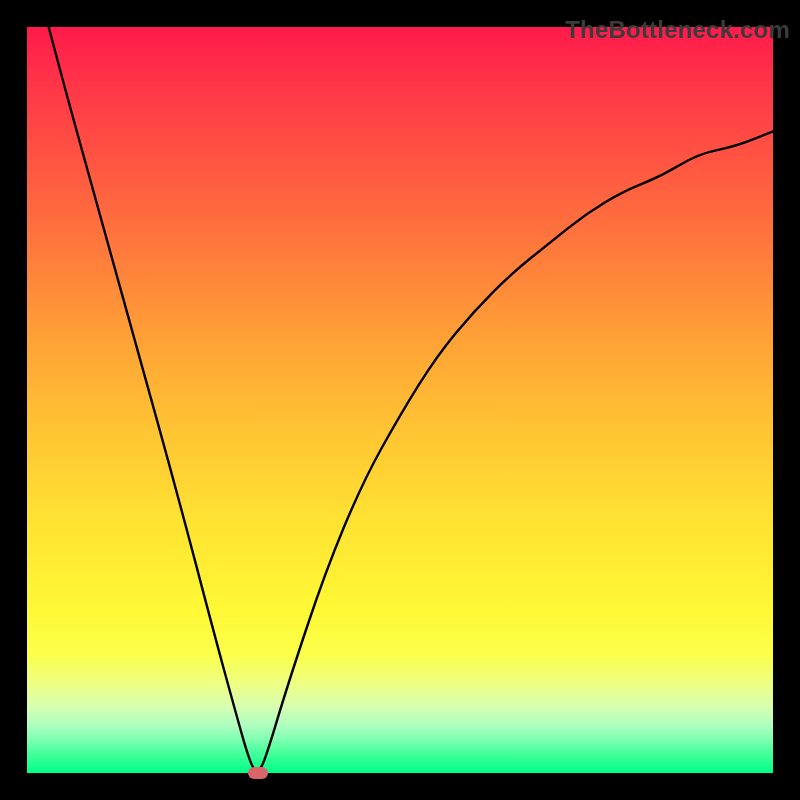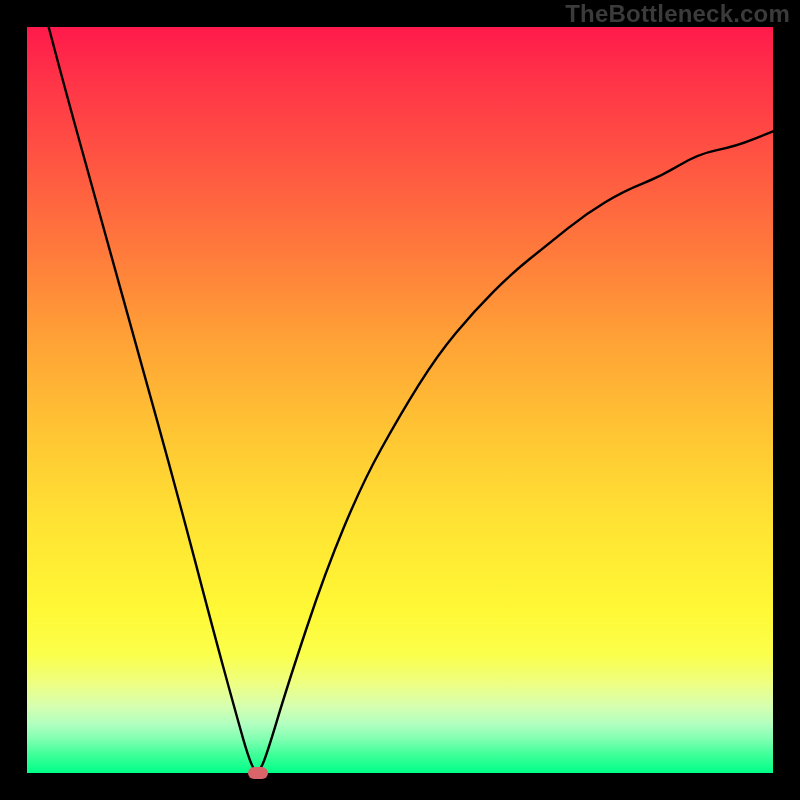--- a/index.html
+++ b/index.html
@@ -36,21 +36,21 @@
       #eeff82 88%,
       #d7ffb0 91%,
       #b0ffc0 93.5%,
       #7fffb0 95.5%,
       #40ff99 97.5%,
       #00ff88 100%
     );
   }
   .watermark {
     position: absolute;
-    top: 0;
+    top: 16px;
     right: 10px;
     color: #3b3b3b;
     font-size: 24px;
     font-weight: 600;
     letter-spacing: 0.2px;
     user-select: none;
   }
   svg.curve {
     position: absolute;
     left: 27px;

